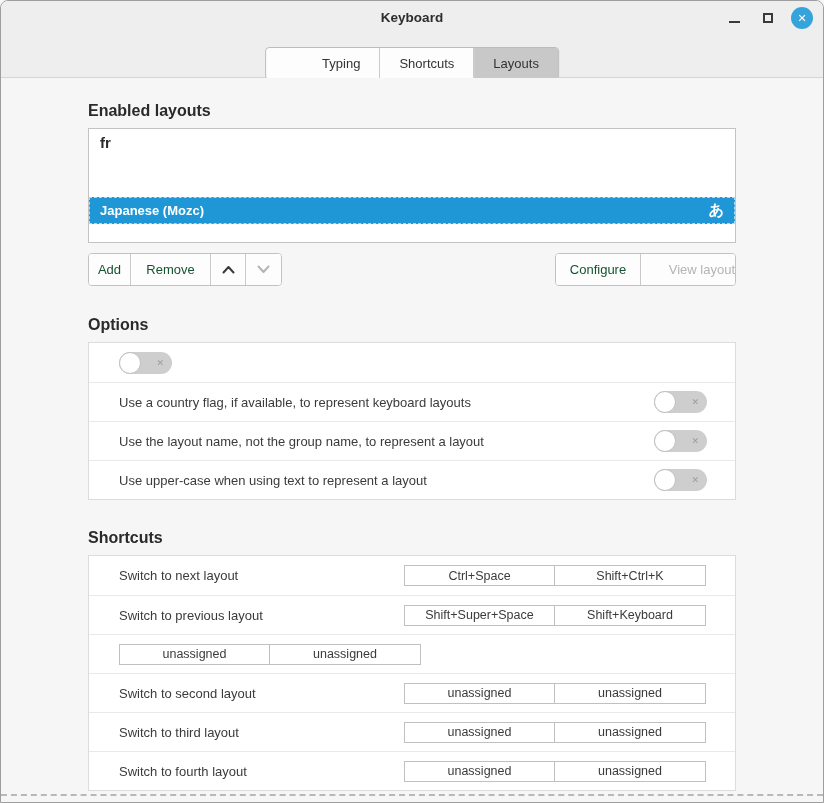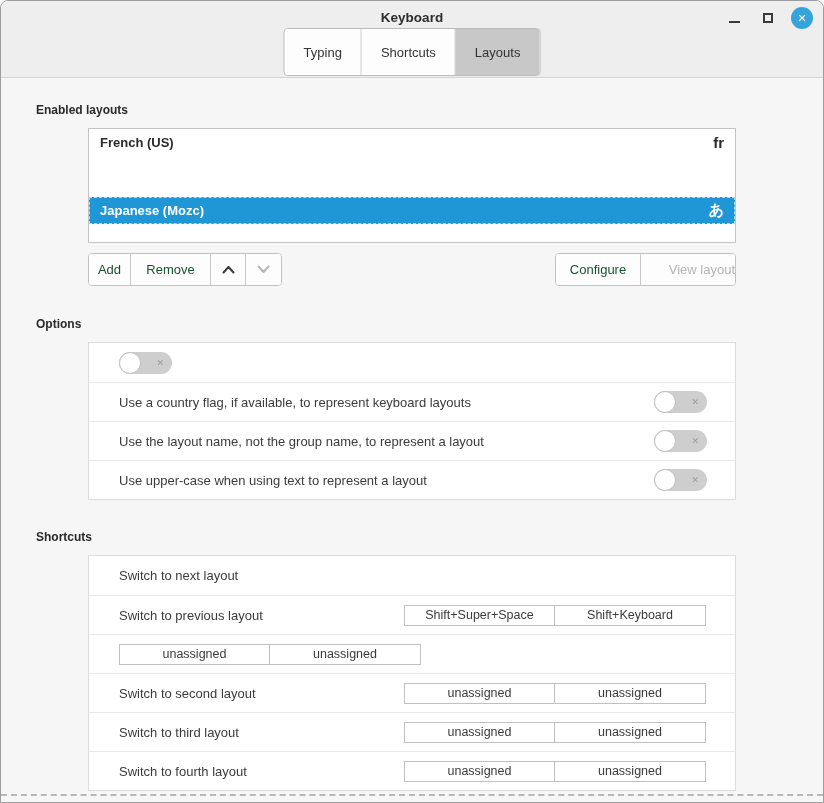--- a/index.html
+++ b/index.html
@@ -45,40 +45,40 @@
   }
   .min-glyph { display: block; width: 11px; height: 0; border-bottom: 2px solid #3a3a3a; margin-top: 8px; }
   .max-glyph { display: block; width: 10px; height: 10px; border: 2px solid #3a3a3a; background: transparent; }
   .close-circle {
     width: 22px; height: 22px; border-radius: 50%;
     background: #35a4da;
     display: flex; align-items: center; justify-content: center;
     color: #ffffff; font-size: 11px; font-weight: 700; line-height: 1;
   }
   .tab-group {
-    position: absolute; left: 50%; top: 27px; transform: translateX(-50%);
-    display: flex; height: 48px;
+    position: absolute; left: 50%; top: 46px; transform: translateX(-50%);
+    display: flex; height: 33px;
     border: 1px solid #bcbcbc; border-radius: 4px;
-    background: #fdfdfd; overflow: hidden;
+    background: #fdfdfd; overflow: hidden; padding-left: 37px;
   }
   .tab {
     display: flex; align-items: center; justify-content: center;
     padding: 0 19px;
     font-size: 13px; color: #333333;
     background: #fdfdfd;
     border-right: 1px solid #c4c4c4;
     cursor: default; white-space: nowrap;
   }
   .tab:last-child { border-right: none; }
   .tab.active { background: #c8c8c8; }
   
   .content { position: relative; background: #f6f6f6; }
   .section-heading {
-    margin-left: 35px;
-    font-size: 12px; font-weight: 700; color: #2a2a2a;
+    margin-left: 87px;
+    font-size: 16px; font-weight: 700; color: #2a2a2a;
     line-height: 15px;
   }
   .h-layouts { padding-top: 25px; }
   .h-options { margin-top: 31px; }
   .h-shortcuts { margin-top: 30px; }
 
   .listbox {
     margin: 10px 87px 0 87px;
     height: 115px;
     background: #ffffff;
@@ -213,21 +213,20 @@
       </div>
     </div>
   </div>
 
   <div class="content">
 
     <div class="section-heading h-layouts">Enabled layouts</div>
 
     <div class="listbox">
       <div class="layout-row">
-        <span class="layout-name">French (US)</span>
         <span class="layout-indicator">fr</span>
       </div>
       <div class="layout-row selected">
         <span class="layout-name">Japanese (Mozc)</span>
         <span class="layout-indicator">あ</span>
       </div>
     </div>
 
     <div class="actions-row">
       <div class="btn-group">
@@ -288,20 +287,24 @@
           <span class="offmark">✕</span>
         </span>
       </div>
     </div>
 
     <div class="section-heading h-shortcuts">Shortcuts</div>
 
     <div class="panel">
       <div class="panel-row">
         <span class="row-label">Switch to next layout</span>
+        <span class="kbd-group">
+          <span class="kbd-cell">Ctrl+Space</span>
+          <span class="kbd-cell">Shift+Ctrl+K</span>
+        </span>
       </div>
       <div class="panel-row">
         <span class="row-label">Switch to previous layout</span>
         <span class="kbd-group">
           <span class="kbd-cell">Shift+Super+Space</span>
           <span class="kbd-cell">Shift+Keyboard</span>
         </span>
       </div>
       <div class="panel-row">
         <span class="kbd-group">

